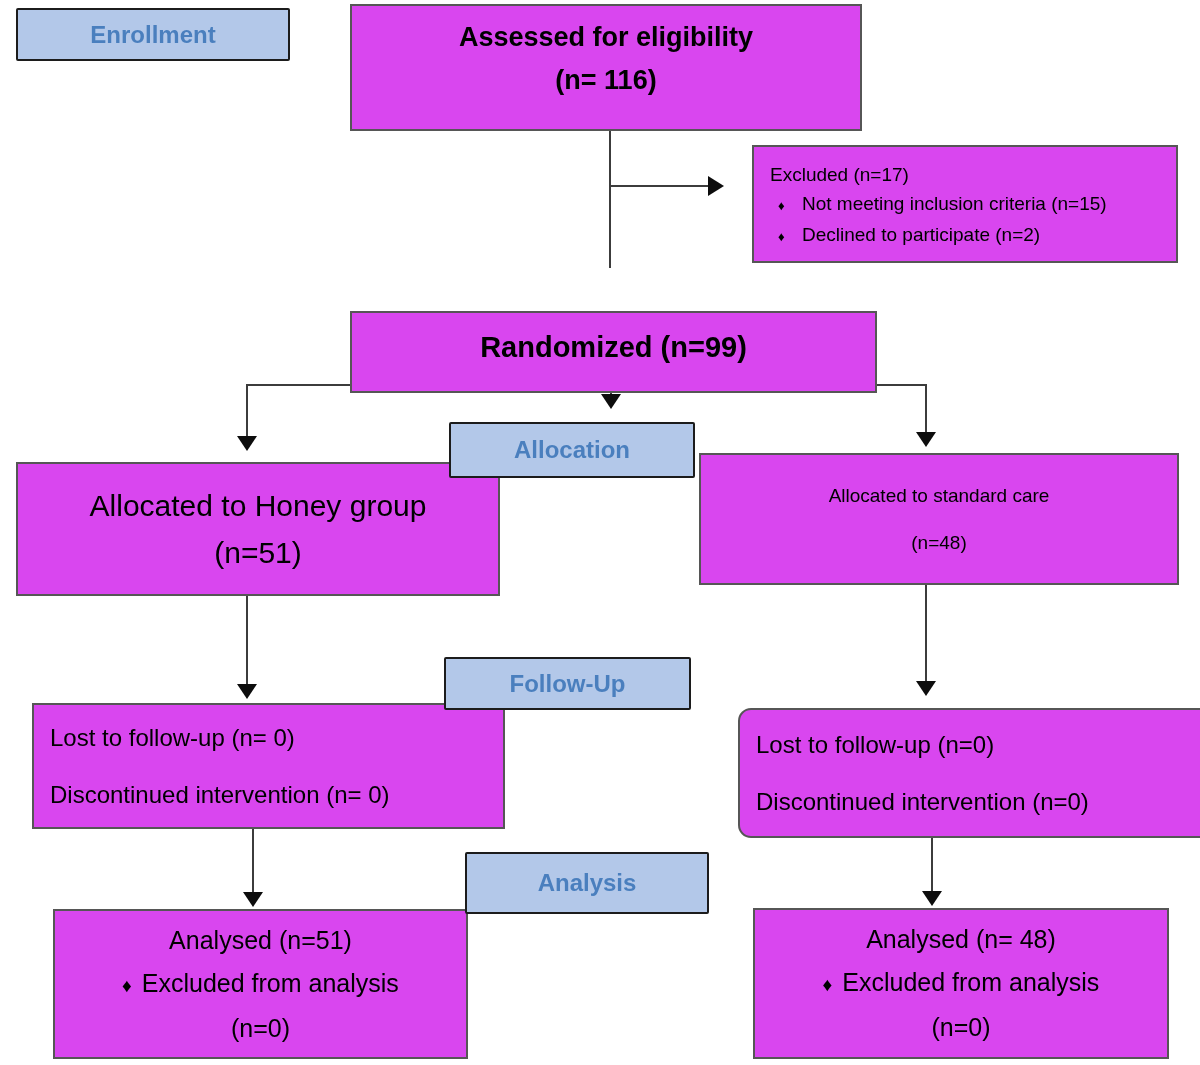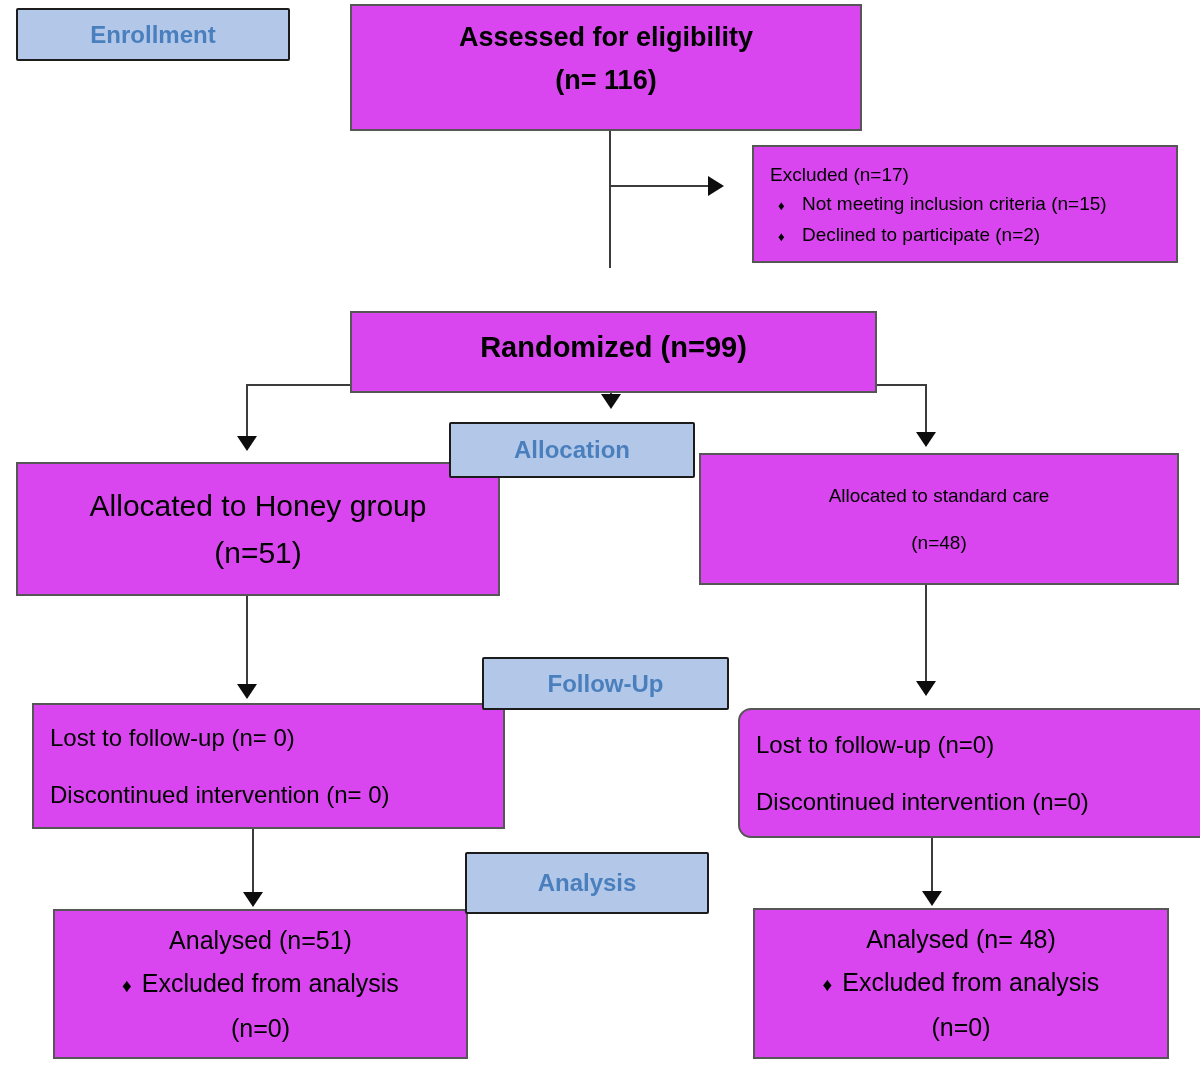--- a/index.html
+++ b/index.html
@@ -74,21 +74,21 @@
 
   <div class="vline" style="left:931px; top:829px; width:2px; height:64px;"></div>
   <div class="arrow-down" style="left:922px; top:891px;"></div>
 
   <div class="stage-label" style="left:16px; top:8px; width:274px; height:53px;">
     <span>Enrollment</span>
   </div>
   <div class="stage-label" style="left:449px; top:422px; width:246px; height:56px;">
     <span>Allocation</span>
   </div>
-  <div class="stage-label" style="left:482px; top:657px; width:247px; height:53px;">
+  <div class="stage-label" style="left:444px; top:657px; width:247px; height:53px;">
     <span>Follow-Up</span>
   </div>
   <div class="stage-label" style="left:465px; top:852px; width:244px; height:62px;">
     <span>Analysis</span>
   </div>
 
   <div class="box center-col box-assessed" style="left:350px; top:4px; width:512px; height:127px;">
     <div>Assessed for eligibility</div>
     <div>(n= 116)</div>
   </div>

